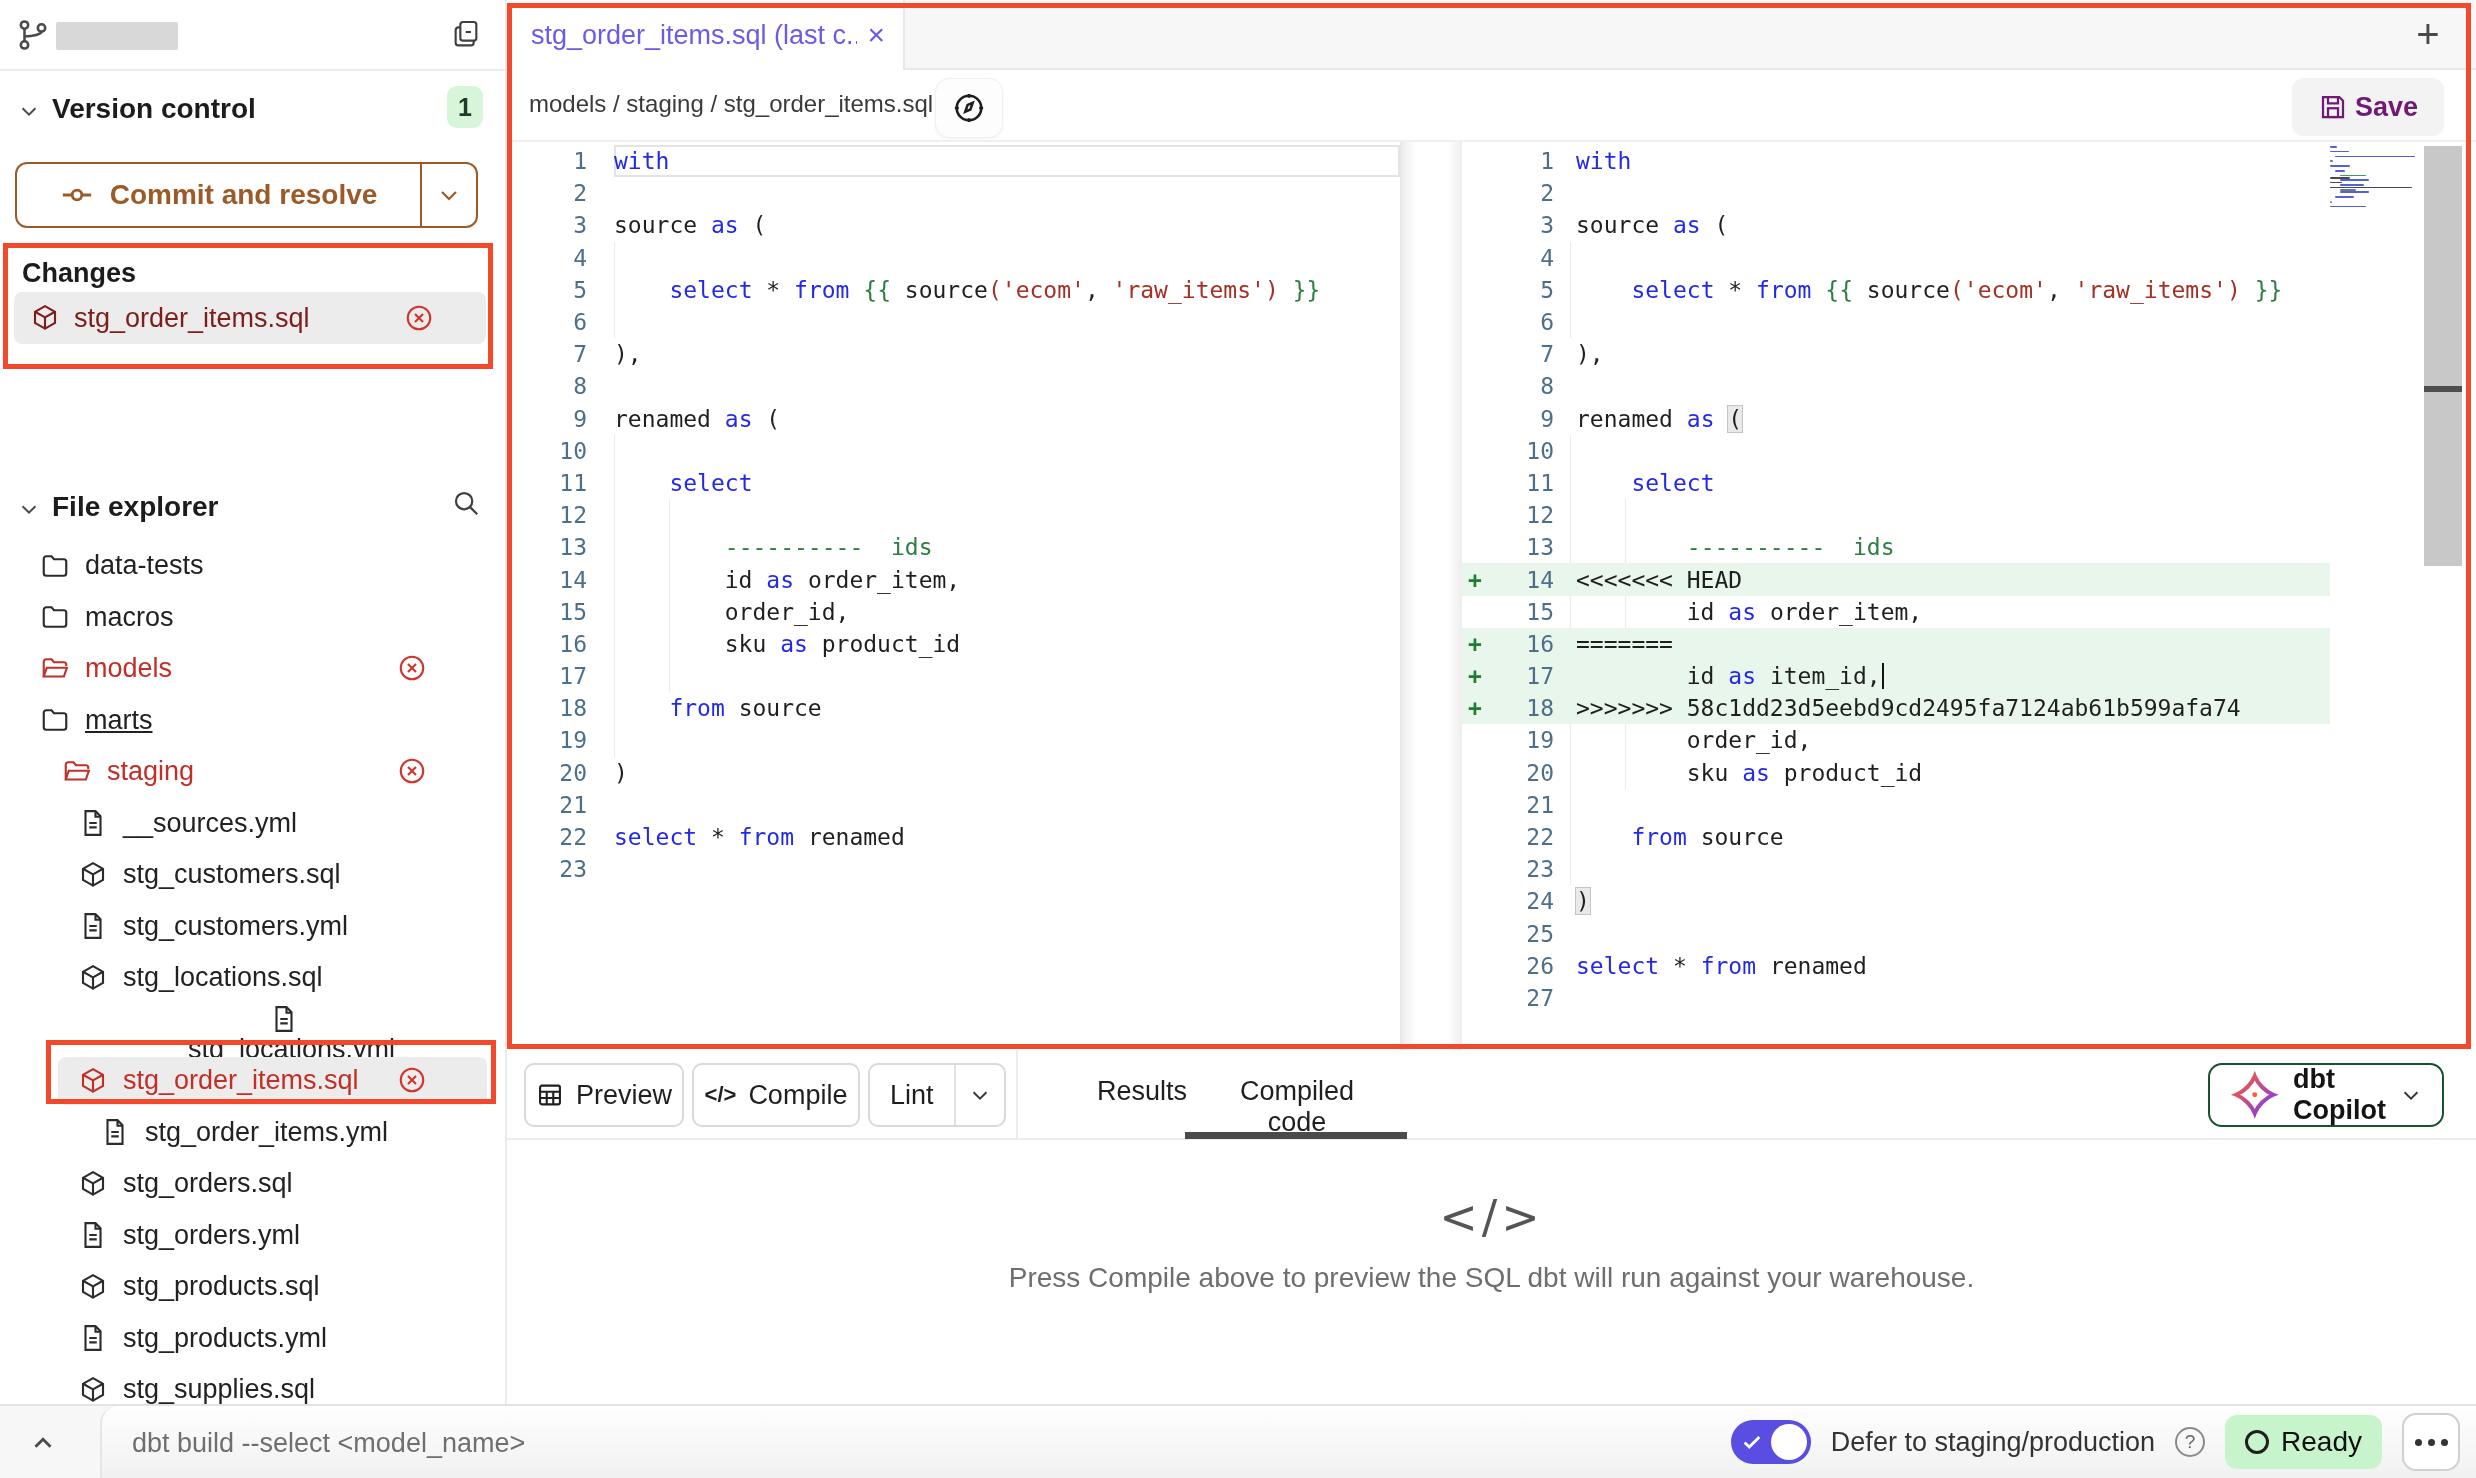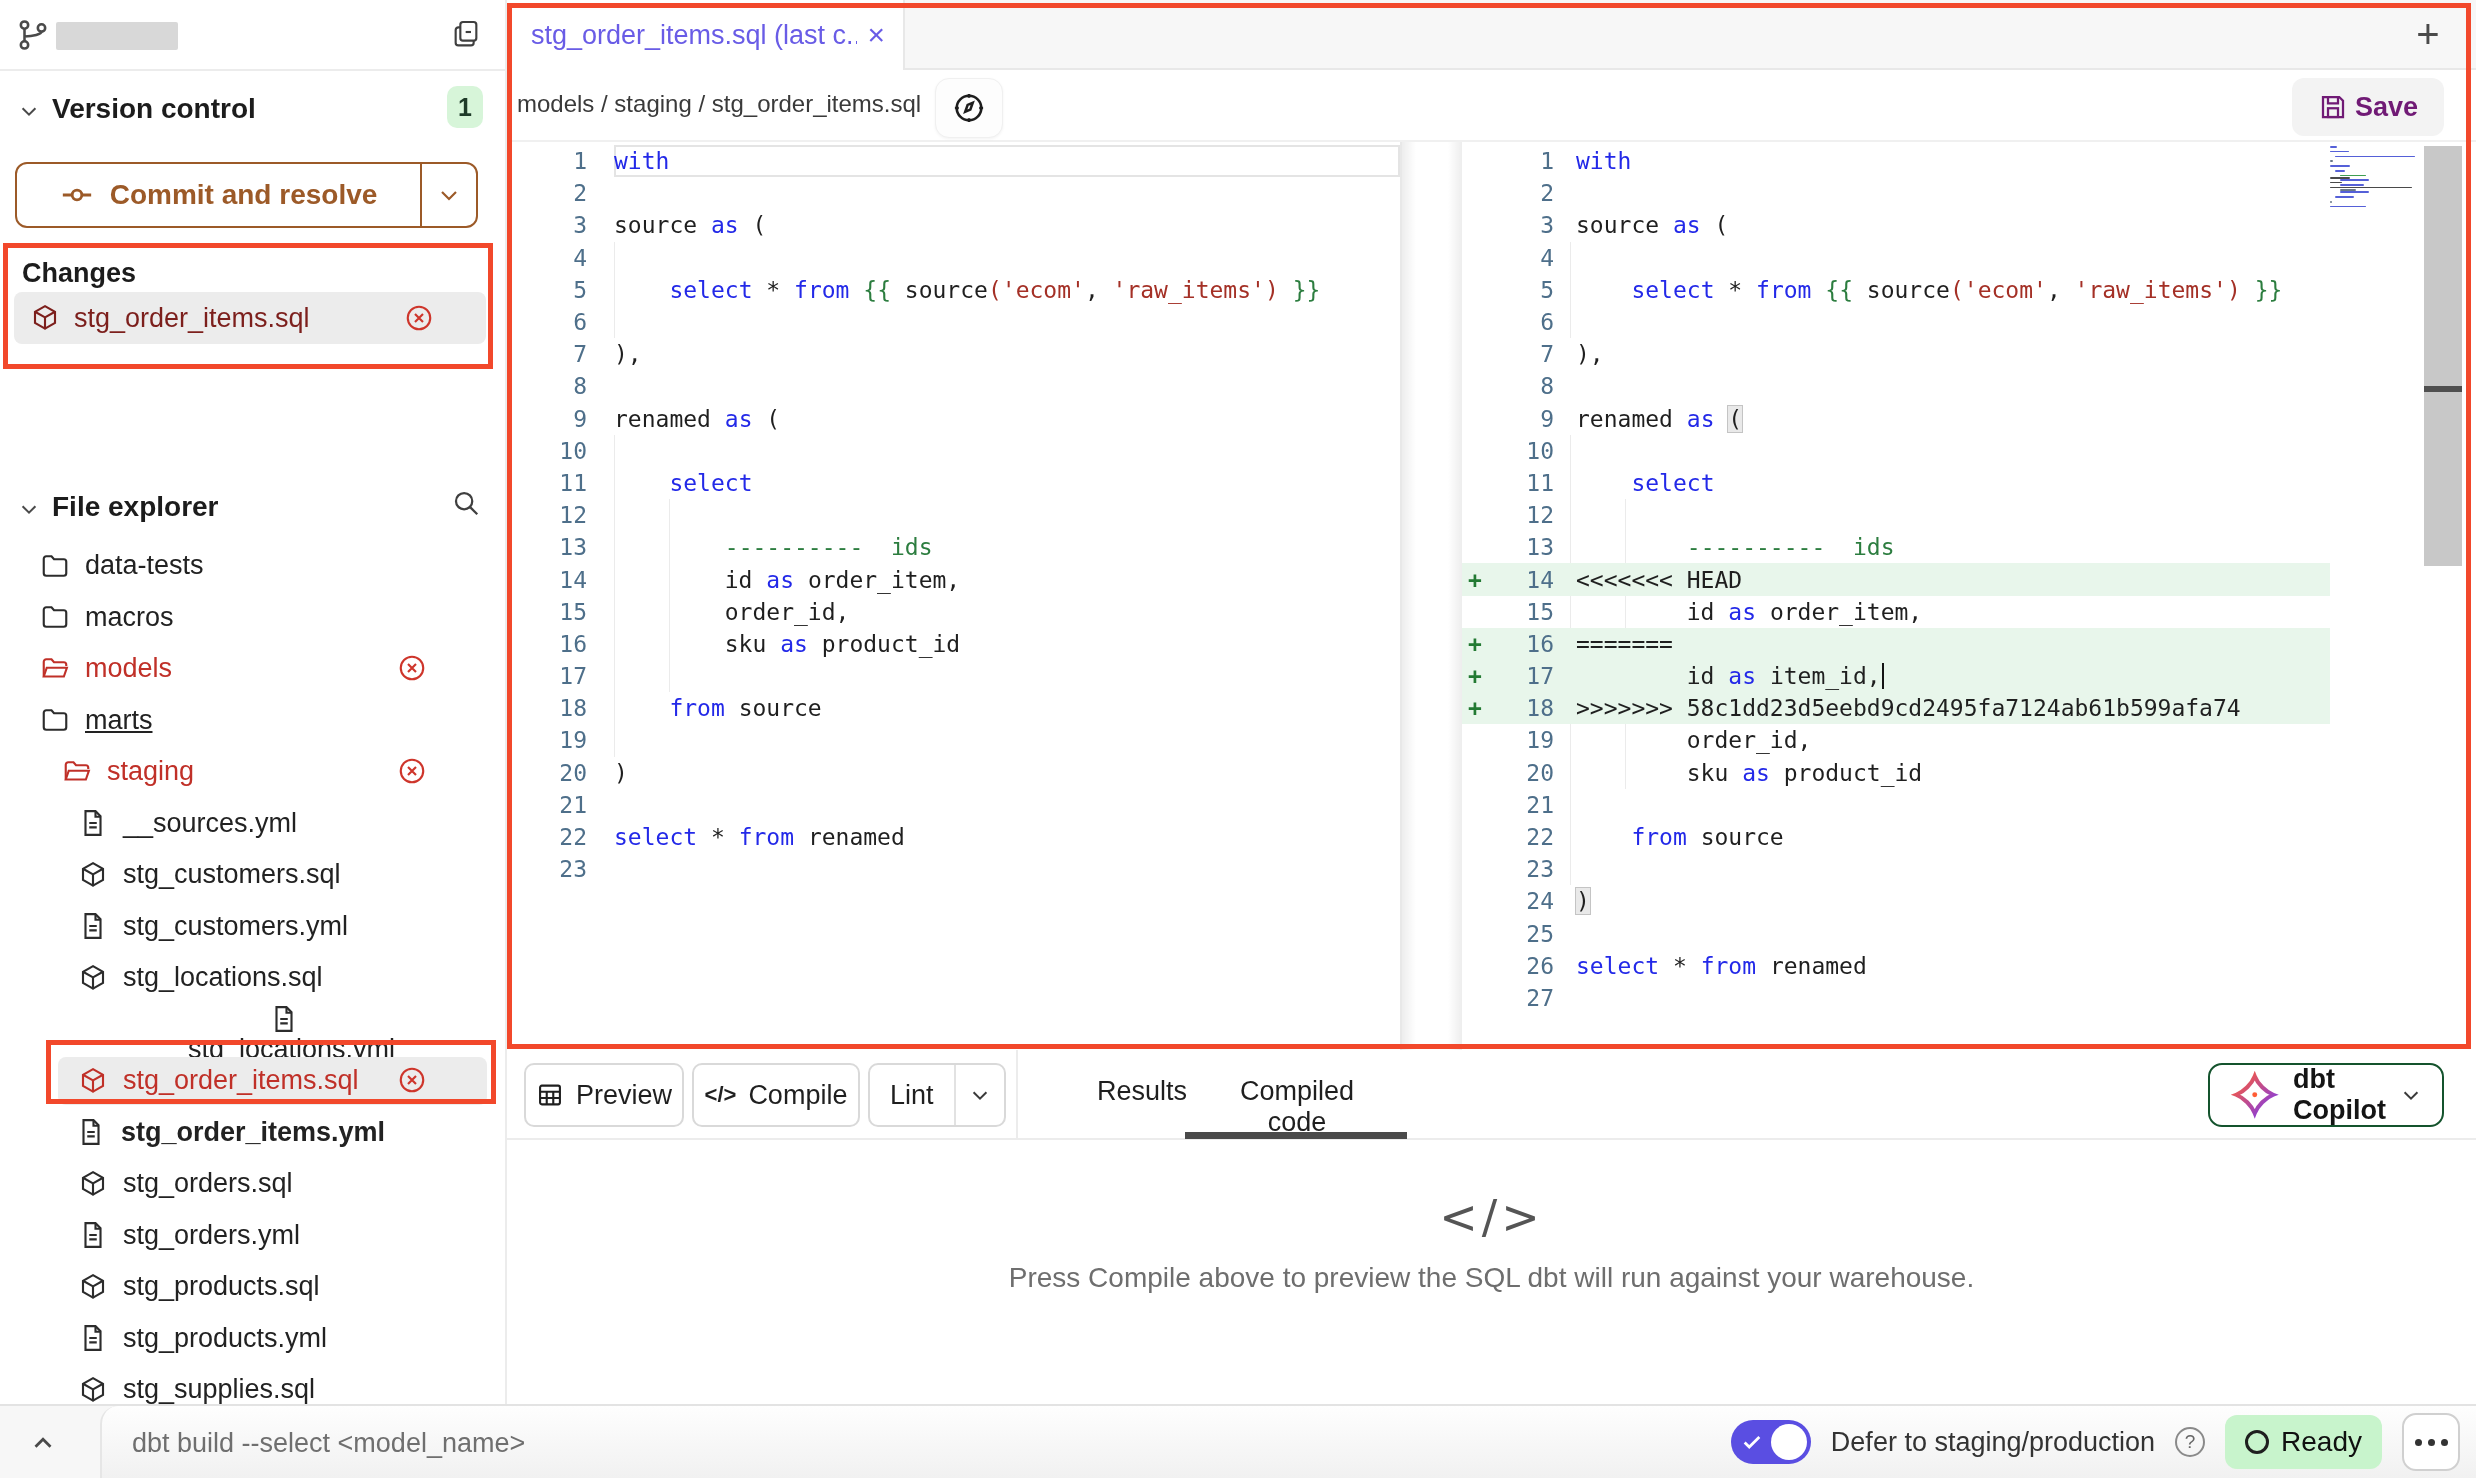--- a/index.html
+++ b/index.html
@@ -47,21 +47,21 @@
   
   .main{position:absolute;left:507px;top:0;width:1969px;height:1404px;}
   .tabstrip{position:absolute;left:0;top:0;width:100%;height:70px;background:#f7f7f7;border-bottom:2px solid #e8e8e8;box-sizing:border-box;}
   .tab{position:absolute;left:0;top:0;width:398px;height:70px;background:#fff;border-right:2px solid #e8e8e8;box-sizing:border-box;
     display:flex;align-items:center;padding:0 18px 0 24px;cursor:pointer;}
   .tab .lbl{font-size:27px;color:#695ce6;white-space:nowrap;overflow:hidden;}
   .tab .x{margin-left:10px;font-size:30px;color:#695ce6;line-height:1;cursor:pointer;}
   .newtab{position:absolute;right:26px;top:12px;width:44px;height:44px;display:flex;align-items:center;justify-content:center;
     font-size:40px;font-weight:300;color:#4a4a4a;cursor:pointer;}
   .crumbbar{position:absolute;left:0;top:70px;width:100%;height:72px;background:#fff;border-bottom:2px solid #f0f0f0;box-sizing:border-box;}
-  .crumb{position:absolute;left:10px;top:20px;font-size:24px;color:#3a3a3a;}
+  .crumb{position:absolute;left:22px;top:20px;font-size:24px;color:#3a3a3a;}
   .copilot-chip{position:absolute;left:428px;top:8px;width:66px;height:58px;border-radius:14px;background:#fdfdfd;border:1px solid #f0f0f0;
     display:flex;align-items:center;justify-content:center;cursor:pointer;box-shadow:0 1px 3px rgba(0,0,0,.05);}
   .copilot-chip svg{width:36px;height:36px;color:#1d1d1d;}
   .save-btn{position:absolute;right:32px;top:8px;height:58px;padding:0 26px;border-radius:12px;background:#f3f3f3;
     display:flex;align-items:center;gap:7px;color:#701a75;font-size:27px;font-weight:700;cursor:default;}
   .save-btn svg{width:30px;height:30px;}
   
   .editor{position:absolute;left:0;top:142px;width:100%;height:908px;background:#fff;
     font-family:"DejaVu Sans Mono","Liberation Mono",monospace;font-size:23px;}
   .pane{position:absolute;top:0;height:100%;overflow:hidden;}
@@ -338,21 +338,21 @@
           </svg>
         </span>
         <span>stg_order_items.sql</span>
         <span class="fe-x">
           <svg viewBox="0 0 24 24" fill="none" stroke="currentColor" stroke-width="1.7">
             <circle cx="12" cy="12" r="9"></circle>
             <path d="M8.8 8.8l6.4 6.4M15.2 8.8l-6.4 6.4"></path>
           </svg>
         </span>
       </div>
-      <div class="fe-row" style="padding-left: 76px; font-weight: bold;">
+      <div class="fe-row" style="padding-left: 100px;">
         <span class="fe-ico">
           <svg viewBox="0 0 24 24" fill="none" stroke="currentColor" stroke-width="1.7">
             <path d="M6 2.5h8l4 4V21.5H6z"></path>
             <path d="M14 2.5V7h4"></path>
             <path d="M9 12h6M9 15.5h6"></path>
           </svg>
         </span>
         <span>stg_order_items.yml</span>
       </div>
       <div class="fe-row" style="padding-left: 78px;">

